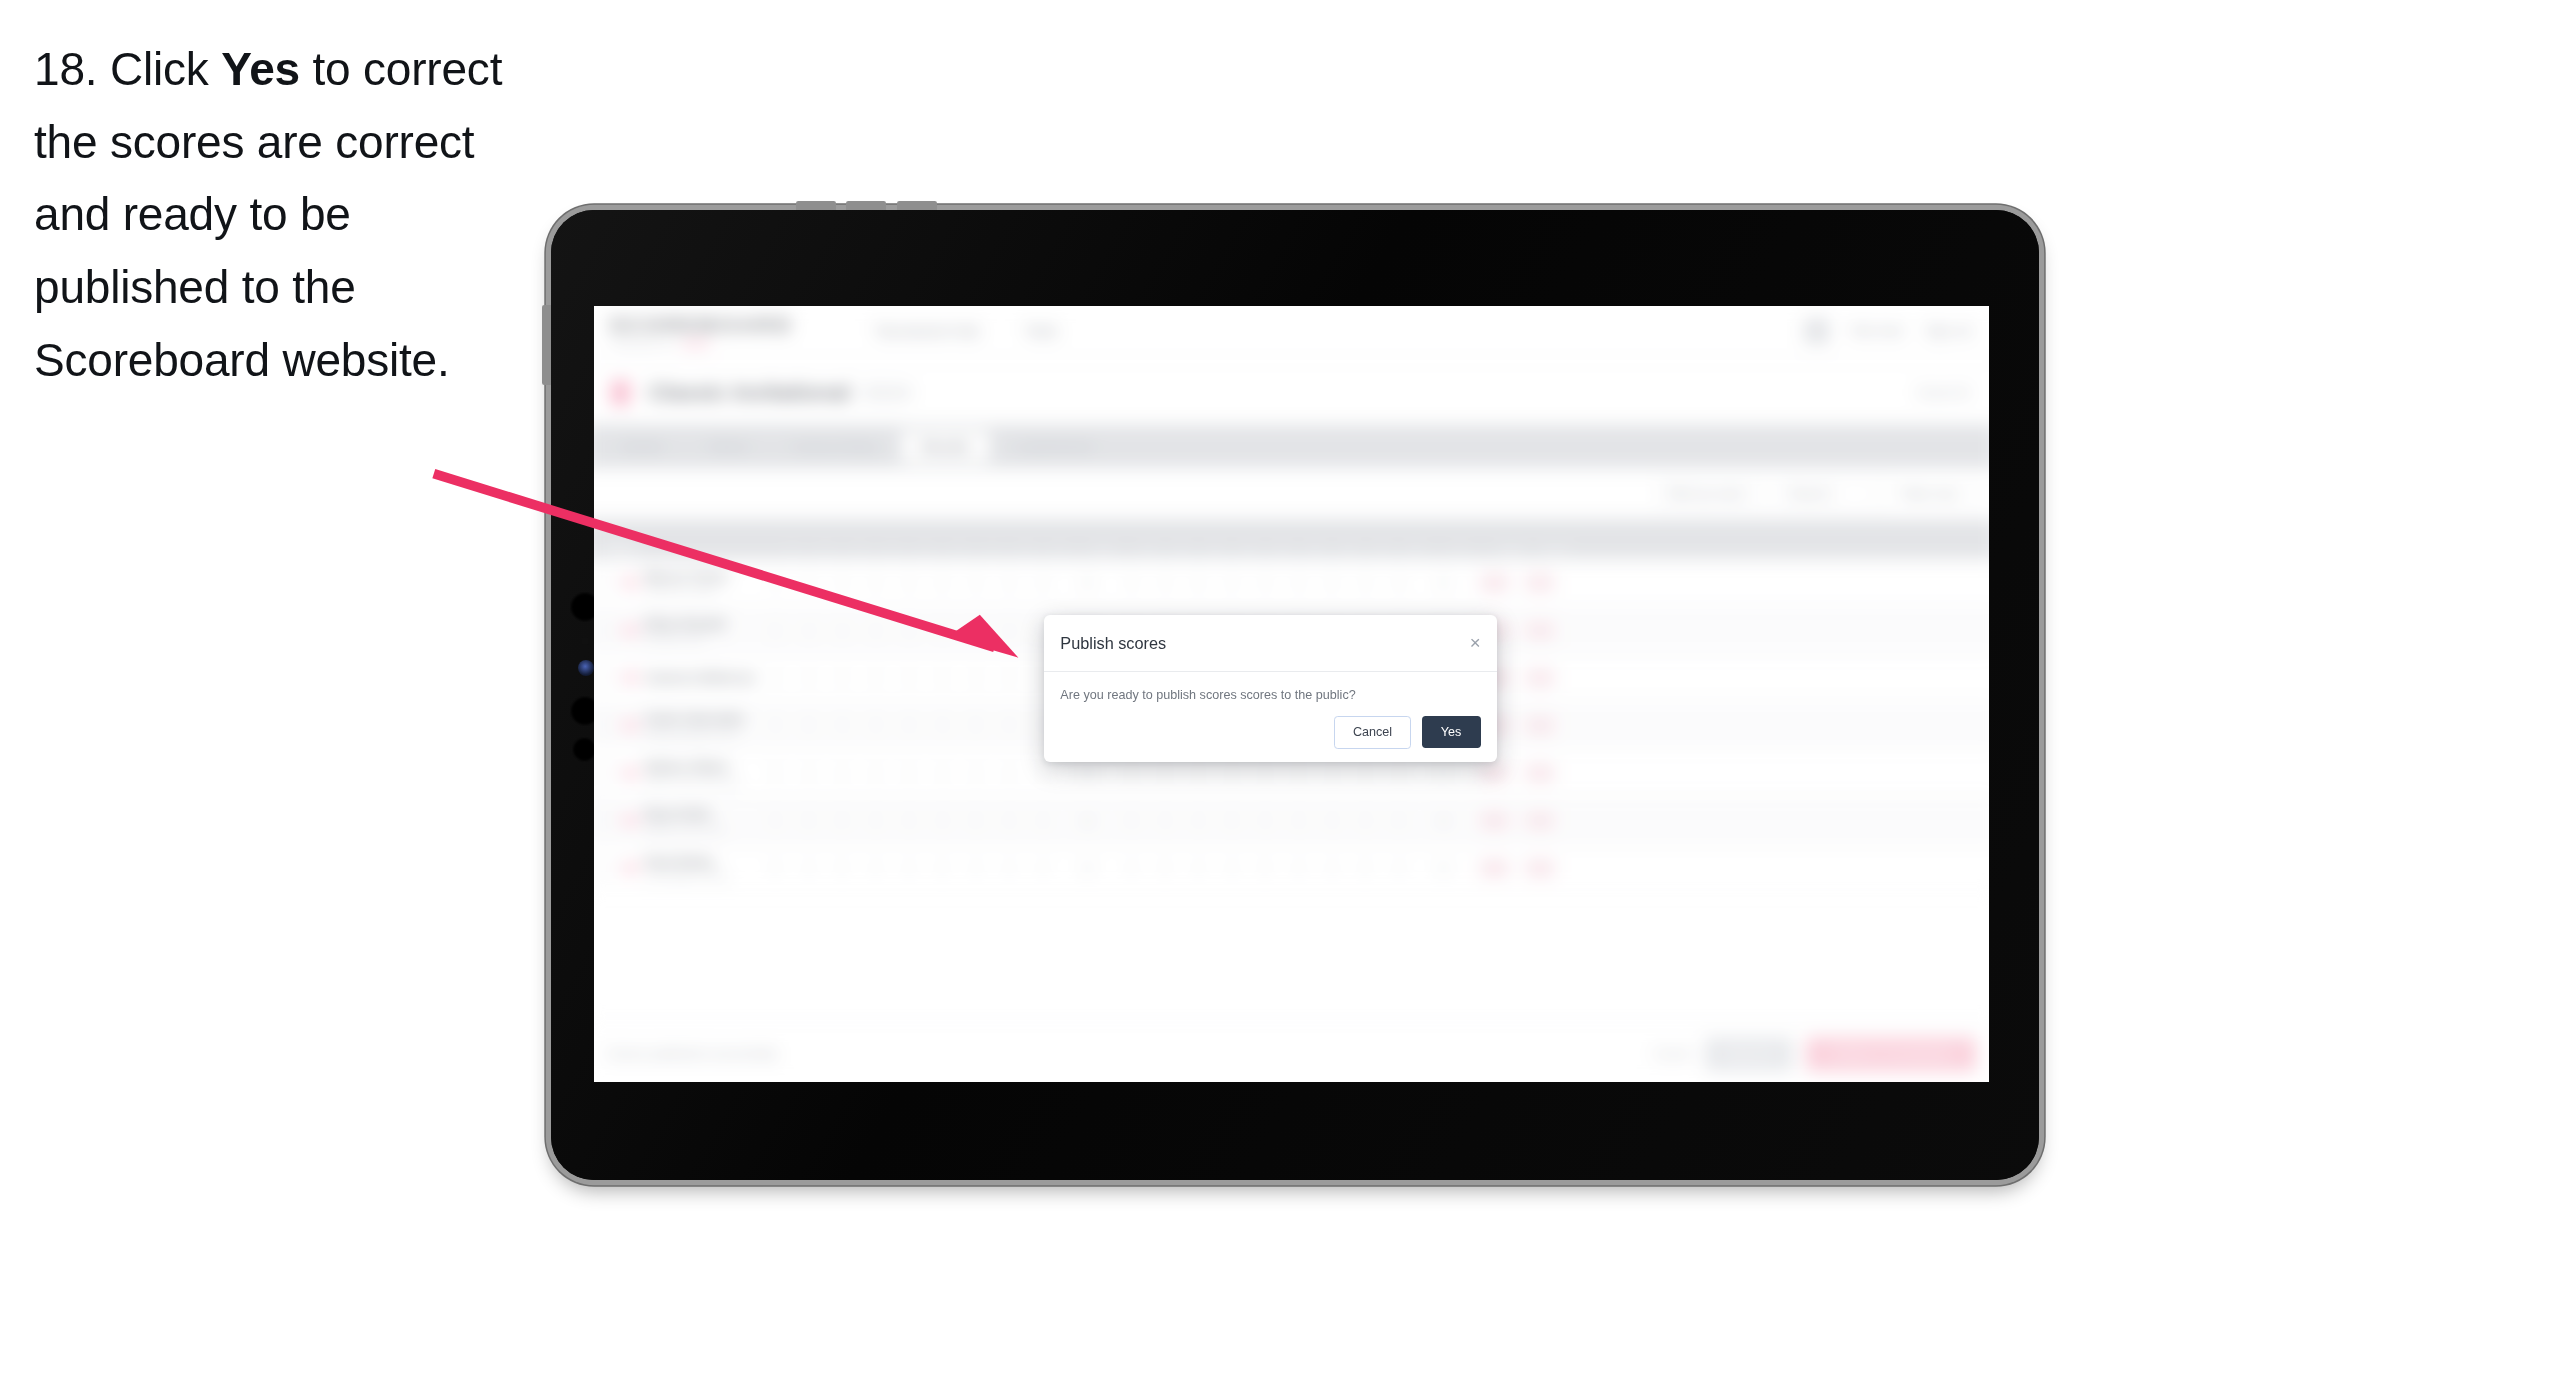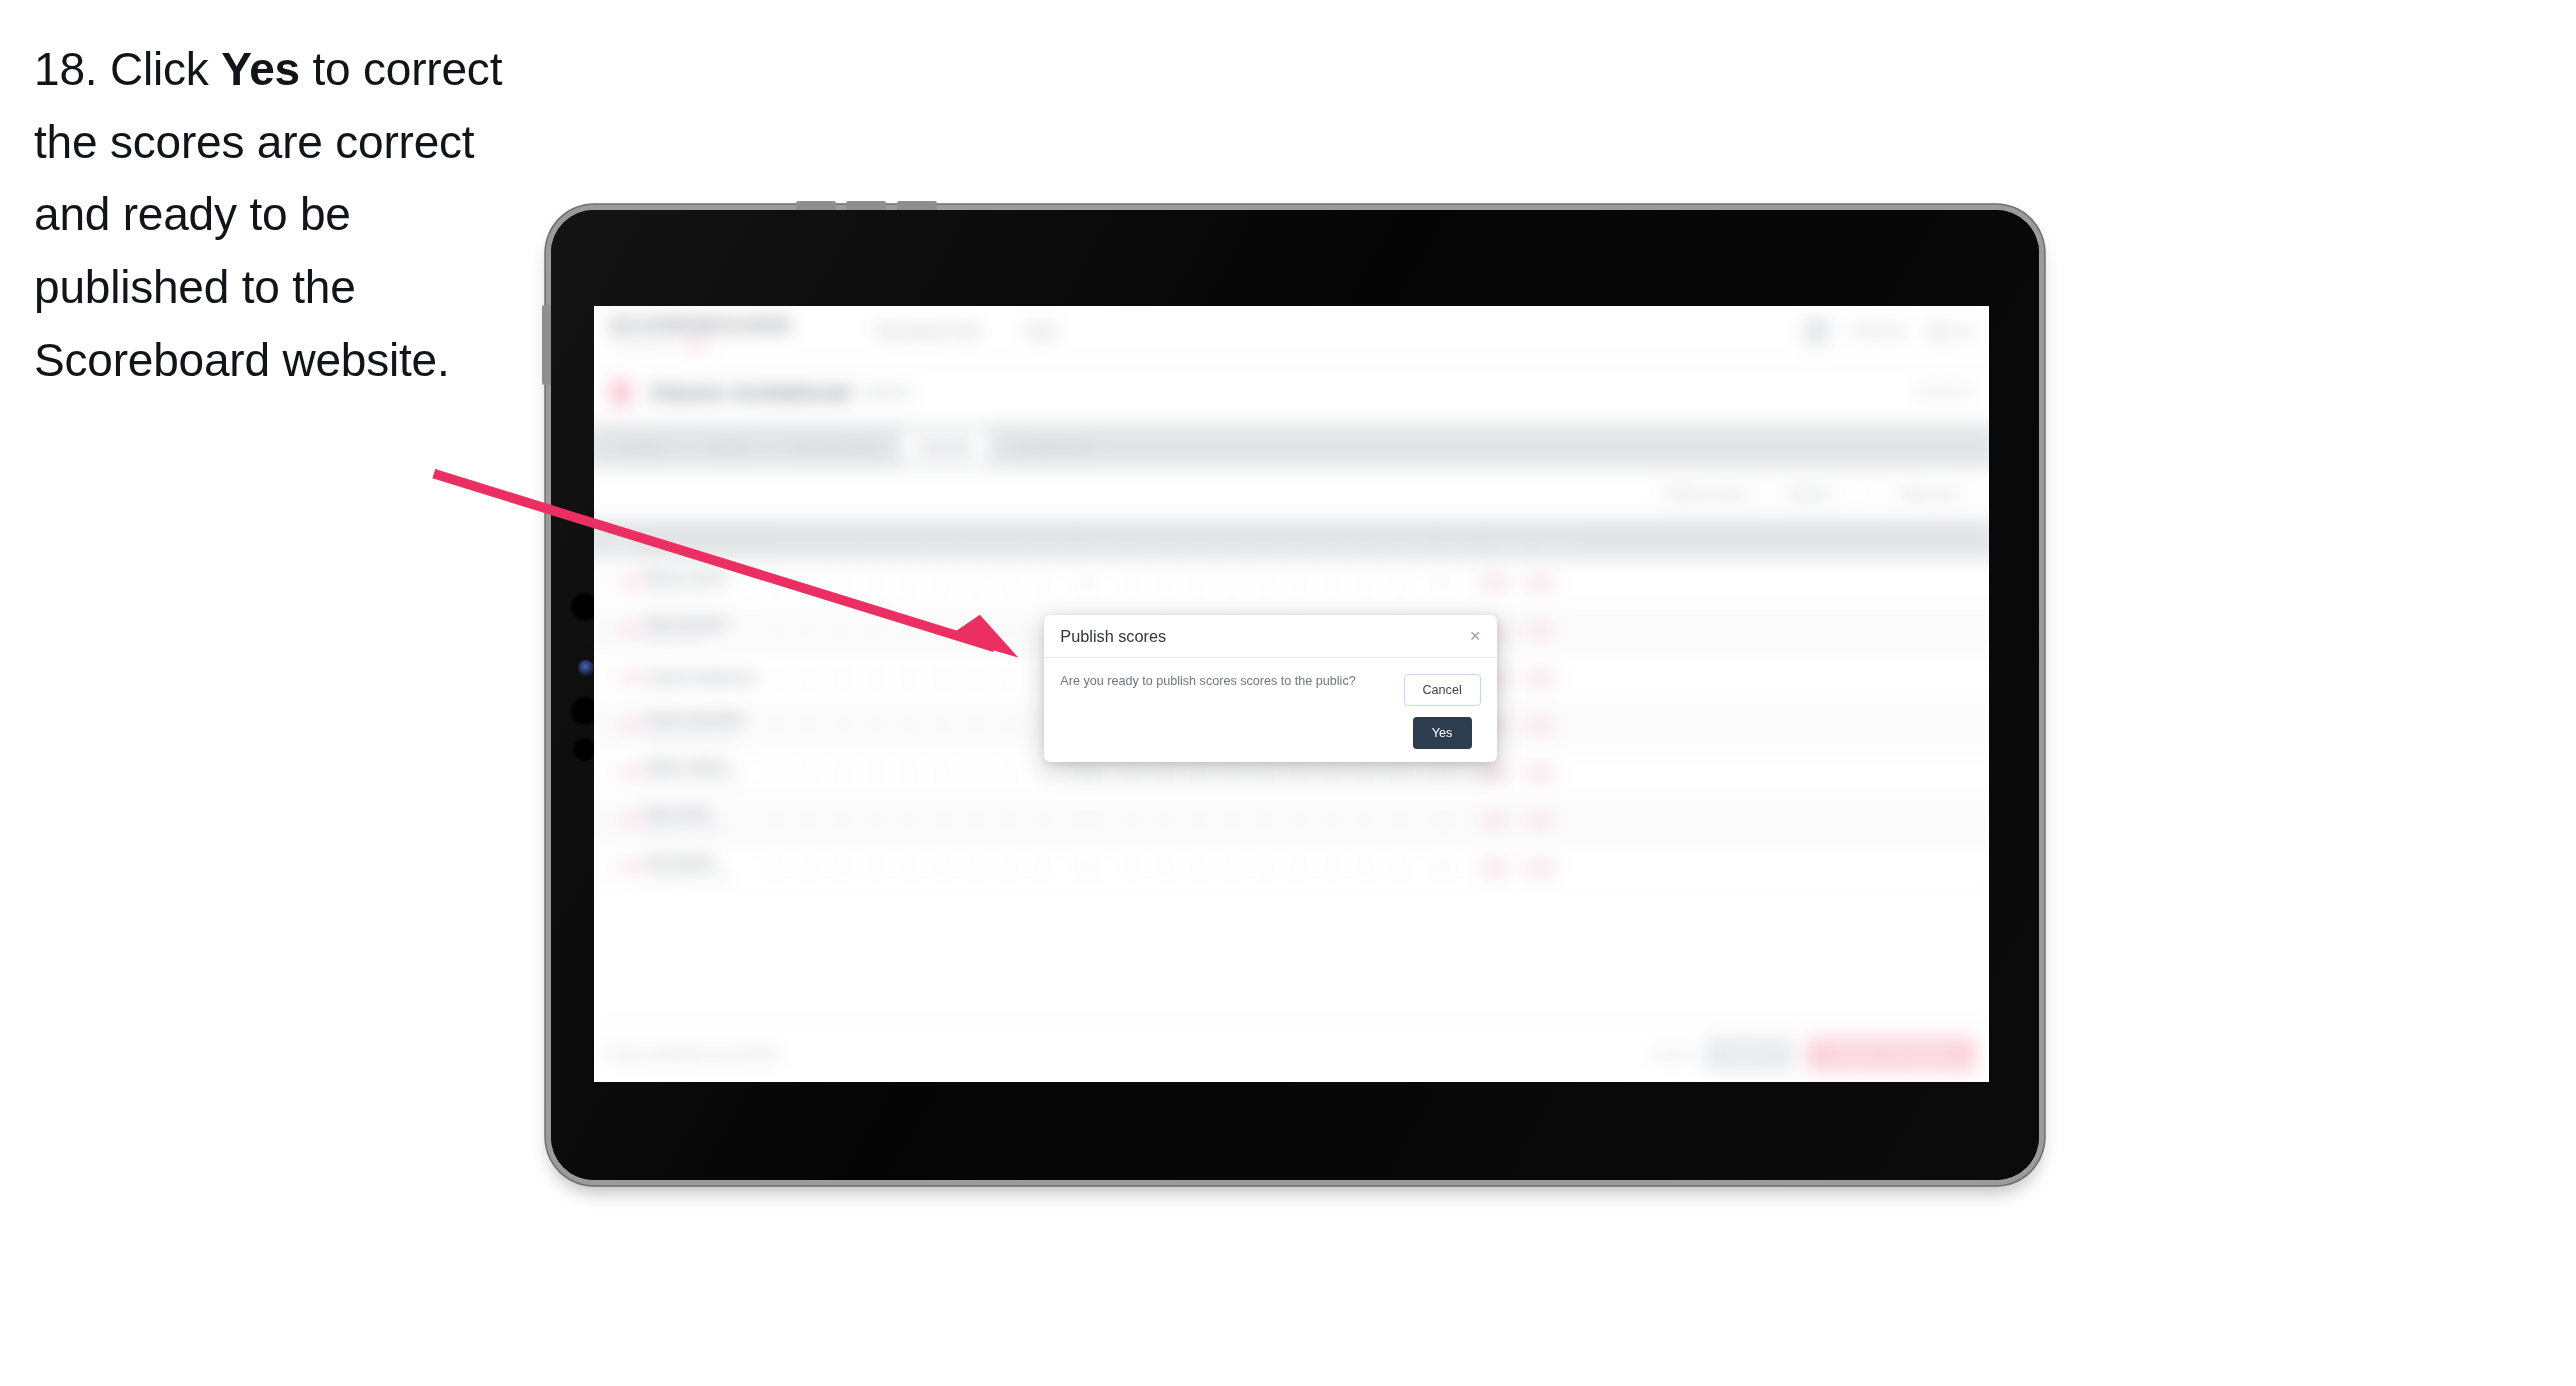--- a/index.html
+++ b/index.html
@@ -428,21 +428,21 @@
     top: 309px;
     width: 453px;
     height: 147px;
     background: #ffffff;
     border-radius: 6px;
     box-shadow: 0 7.4px 25px rgba(23,29,41,0.22), 0 1.5px 6px rgba(23,29,41,0.10);
     box-sizing: border-box;
   }
   .modal-head {
     position: relative;
-    height: 43px;
+    height: 57px;
     border-bottom: 0.7px solid #e9ebee;
     display: flex;
     align-items: center;
     padding: 0 16.3px;
     box-sizing: border-box;
   }
   .modal-title {
     font-size: 16.3px;
     color: #2f3640;
     font-weight: 400;
@@ -460,21 +460,20 @@
     font-size: 12.6px;
     color: #70767f;
   }
   .modal-foot {
     position: absolute;
     right: 16.3px;
     bottom: 13.4px;
     display: flex;
     gap: 10.4px;
     align-items: center;
-    flex-direction: column;
   }
   .btn-cancel {
     padding: 8.2px 18px;
     border: 0.7px solid #c7d6ef;
     background: #ffffff;
     border-radius: 3.7px;
     font-size: 12.6px;
     color: #3d4450;
     font-family: "Liberation Sans", sans-serif;
     cursor: pointer;

